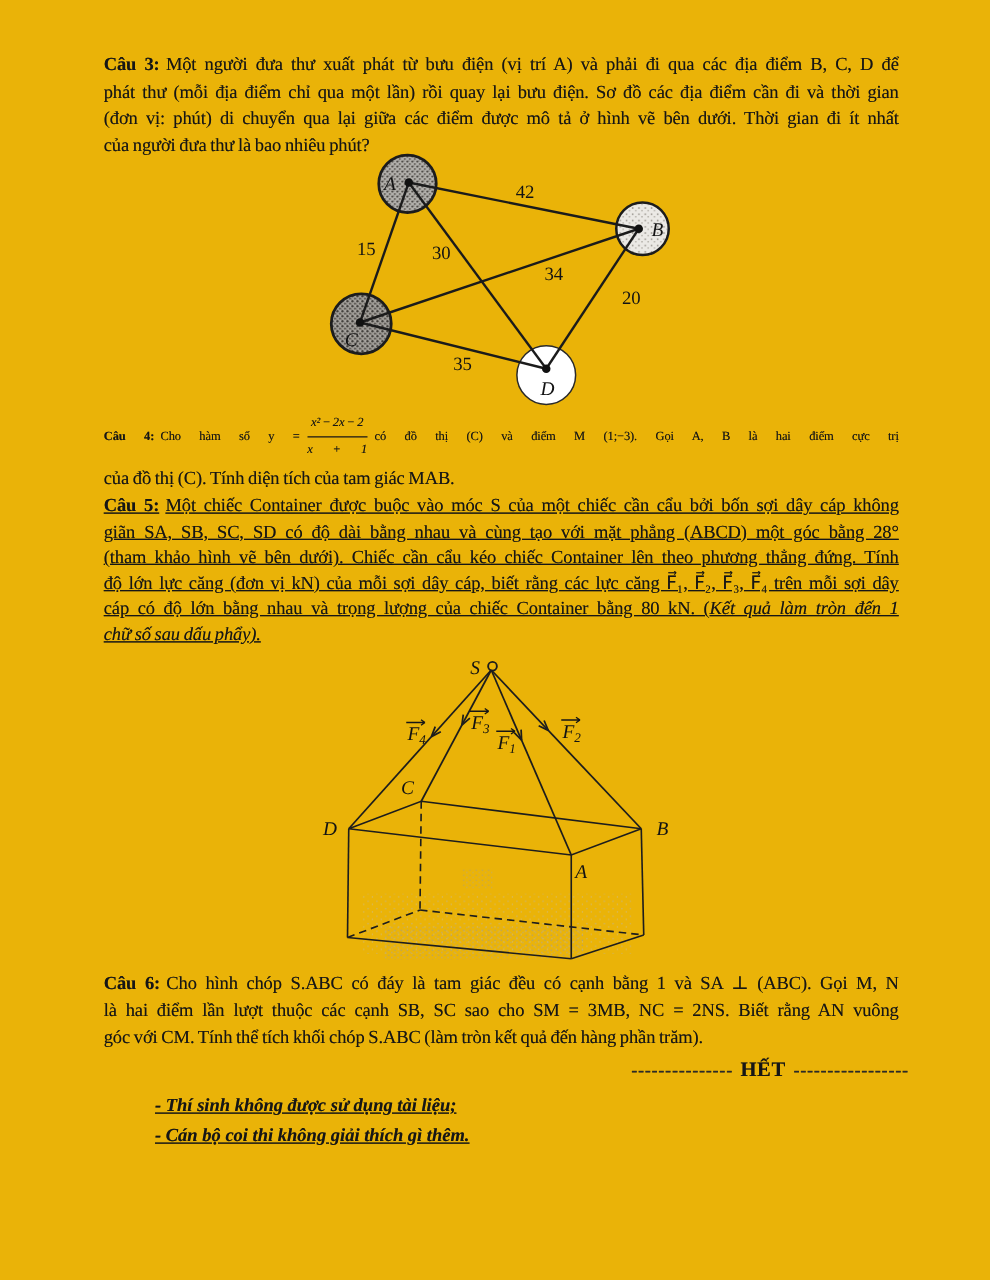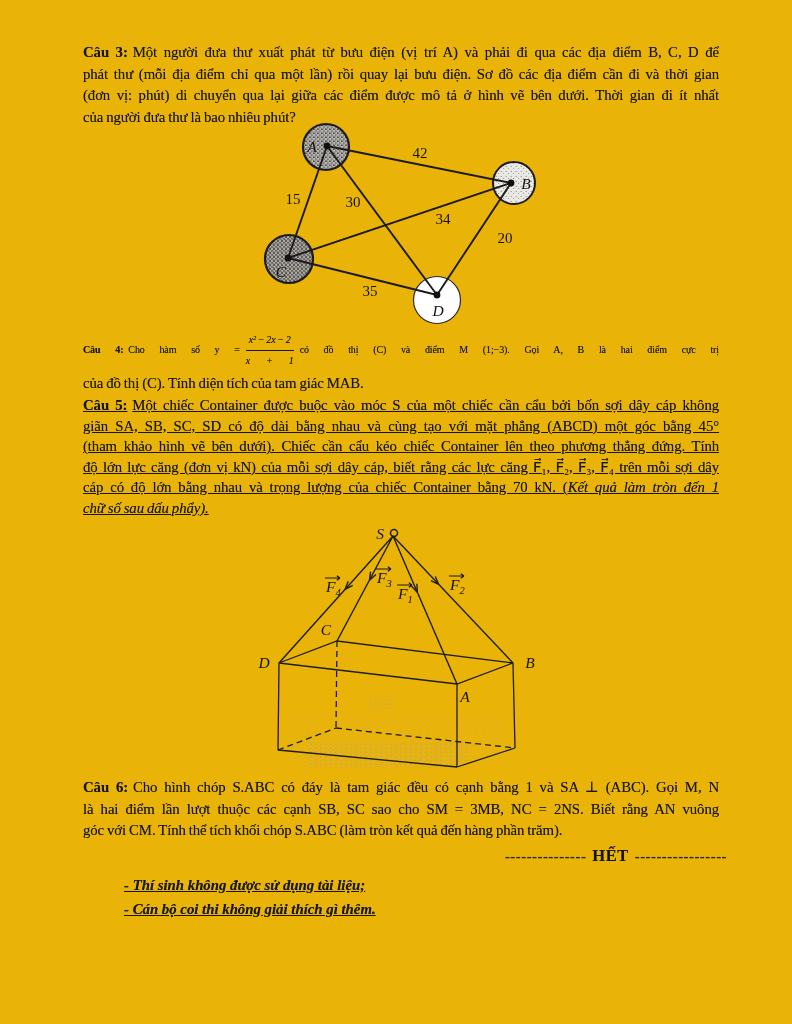--- a/index.html
+++ b/index.html
@@ -106,24 +106,24 @@
 
   <section class="q" style="top:326px">
     <div class="line j tall">
       <span class="qlabel">Câu 4:</span><span>Cho hàm số y =</span><span class="frac"><span class="num">x² − 2x − 2</span><span class="den">x + 1</span></span><span>có đồ thị (C) và điểm M (1;−3). Gọi A, B là hai điểm cực trị</span>
     </div>
     <div class="line">của đồ thị (C). Tính diện tích của tam giác MAB.</div>
   </section>
 
   <section class="q q5" style="top:395px">
     <div class="line j"><span class="qlabel">Câu 5:</span><span>Một chiếc Container được buộc vào móc S của một chiếc cần cẩu bởi bốn sợi dây cáp không</span></div>
-    <div class="line j">giãn SA, SB, SC, SD có độ dài bằng nhau và cùng tạo với mặt phẳng (ABCD) một góc bằng 45°</div>
+    <div class="line j">giãn SA, SB, SC, SD có độ dài bằng nhau và cùng tạo với mặt phẳng (ABCD) một góc bằng 28°</div>
     <div class="line j">(tham khảo hình vẽ bên dưới). Chiếc cần cẩu kéo chiếc Container lên theo phương thẳng đứng. Tính</div>
     <div class="line j">độ lớn lực căng (đơn vị kN) của mỗi sợi dây cáp, biết rằng các lực căng F⃗₁, F⃗₂, F⃗₃, F⃗₄ trên mỗi sợi dây</div>
-    <div class="line j"><span>cáp có độ lớn bằng nhau và trọng lượng của chiếc Container bằng 70 kN. (</span><span class="it">Kết quả làm tròn đến 1</span></div>
+    <div class="line j"><span>cáp có độ lớn bằng nhau và trọng lượng của chiếc Container bằng 80 kN. (</span><span class="it">Kết quả làm tròn đến 1</span></div>
     <div class="line it">chữ số sau dấu phẩy).</div>
   </section>
 
   <svg style="left:230px;top:515px" width="330" height="265" viewBox="0 0 330 265">
     <defs>
       <pattern id="noise1" patternUnits="userSpaceOnUse" width="7" height="6">
         <circle cx="1.5" cy="2" r="0.6" fill="#b7b4ae"></circle>
         <circle cx="5" cy="4.5" r="0.55" fill="#c3c0ba"></circle>
       </pattern>
       <pattern id="noise2" patternUnits="userSpaceOnUse" width="5" height="4">

